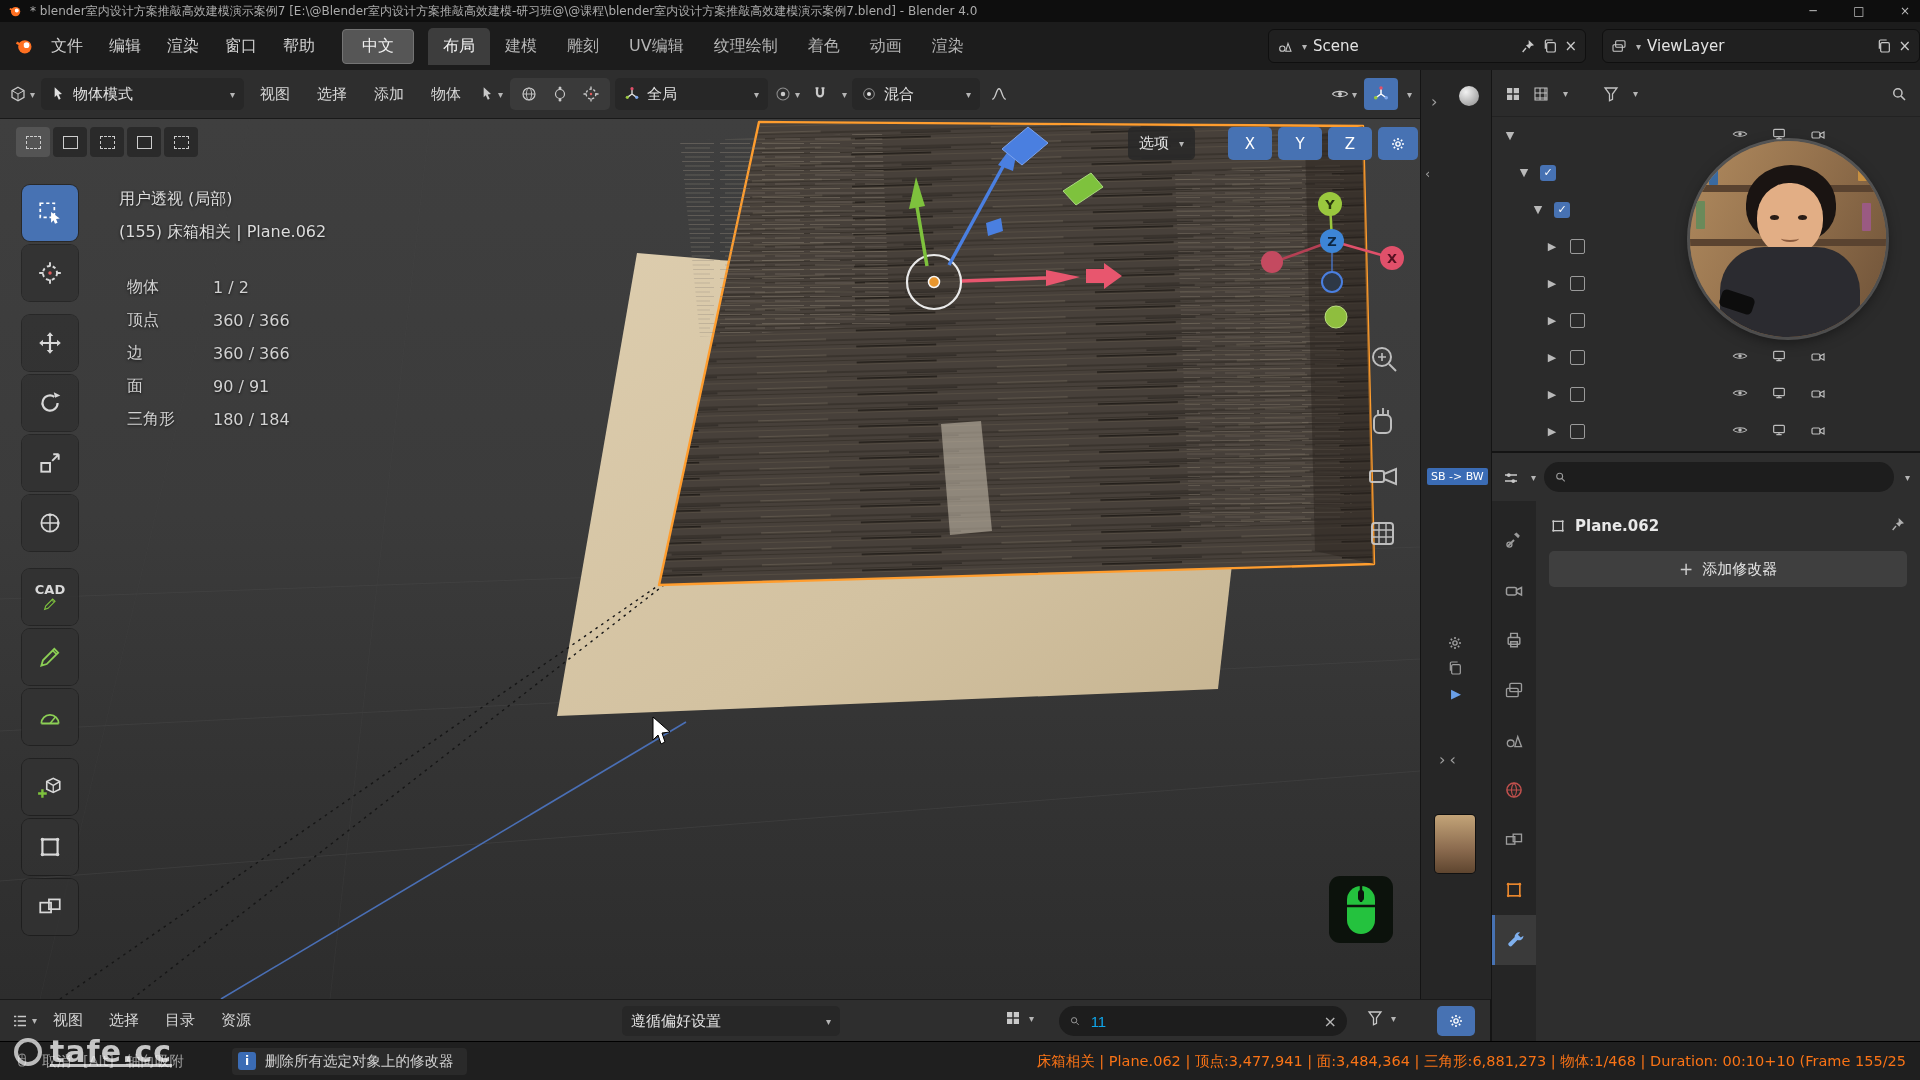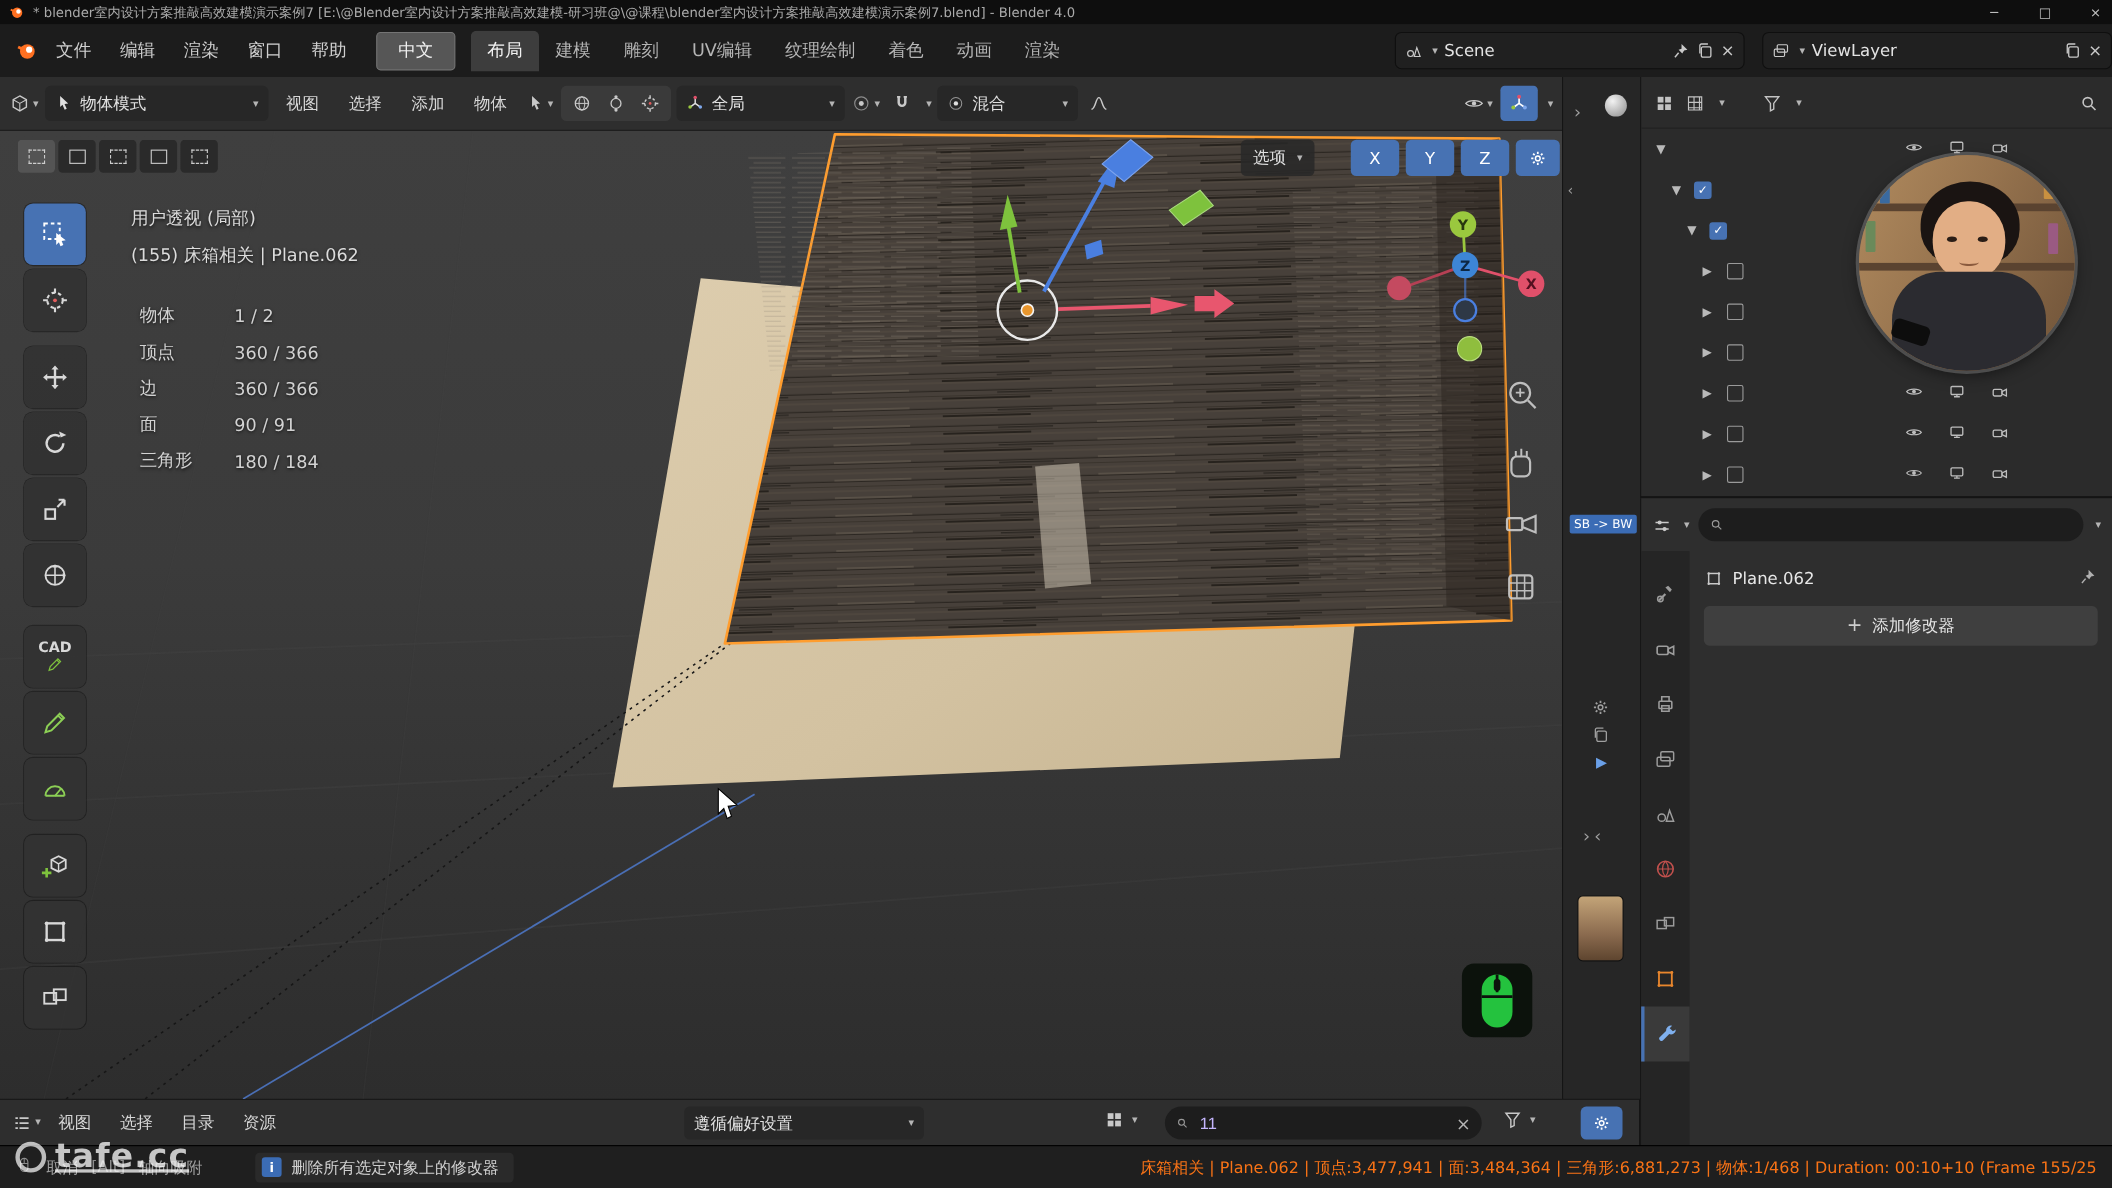--- a/index.html
+++ b/index.html
@@ -82,29 +82,29 @@
   
   .props{position:absolute;left:1491px;top:453px;width:429px;height:588px;background:#2e2e2e;border-left:1px solid #141414;box-sizing:border-box;}
   .props-header{height:48px;display:flex;align-items:center;padding:0 10px;gap:8px;}
   .p-search{flex:1;height:30px;background:#1d1d1d;border-radius:15px;display:flex;align-items:center;padding:0 10px;gap:8px;color:#9a9a9a;}
   .p-search input{background:transparent;border:none;outline:none;color:#ddd;width:100%;font-size:14px;}
   .props-body{display:flex;height:540px;}
   .props-tabs{width:44px;background:#252525;display:flex;flex-direction:column;align-items:center;padding-top:14px;gap:0;}
   .ptab{width:44px;height:50px;display:flex;align-items:center;justify-content:center;color:#9c9c9c;}
   .ptab.active{background:#3a3a3a;border-left:3px solid #4772b3;box-sizing:border-box;color:#7fb0ee;}
   .props-content{flex:1;}
-  .pobj{display:flex;align-items:center;gap:9px;padding:15px 14px 9px;font-size:15px;color:#e8e8e8;}
+  .pobj{display:flex;align-items:center;gap:9px;padding:15px 14px 9px;font-size:15px;color:#e8e8e8;font-weight:bold;}
   .addmod{margin:6px 13px;height:36px;background:#3f3f3f;border-radius:5px;display:flex;align-items:center;justify-content:center;gap:9px;font-size:15px;color:#e3e3e3;}
   
   .bottombar{position:absolute;left:0;top:999px;width:1491px;height:42px;background:#2e2e2e;border-top:1px solid #191919;border-right:1px solid #141414;box-sizing:border-box;}
   .bb-inner{position:relative;height:100%;display:flex;align-items:center;padding:0 10px;gap:4px;}
   .bb-dd{position:absolute;left:622px;top:6px;width:200px;}
   .bb-grid{position:absolute;left:1004px;top:9px;display:flex;align-items:center;gap:4px;color:#c9c9c9;}
   .bb-search{position:absolute;left:1059px;top:6px;width:288px;height:30px;background:#1d1d1d;border-radius:15px;display:flex;align-items:center;padding:0 10px;gap:8px;color:#9a9a9a;box-sizing:border-box;}
-  .bb-search input{background:transparent;border:none;outline:none;color:#c4b5fd;width:100%;font-size:15px;}
+  .bb-search input{background:transparent;border:none;outline:none;color:#0ea5e9;width:100%;font-size:15px;}
   .bb-funnel{position:absolute;left:1366px;top:9px;display:flex;align-items:center;gap:4px;color:#c9c9c9;}
   .bb-gear{position:absolute;left:1437px;top:6px;width:38px;height:30px;background:#4772b3;border-radius:5px;display:flex;align-items:center;justify-content:center;color:#fff;}
   
   .statusbar{position:absolute;left:0;top:1041px;width:1920px;height:39px;background:#1f1f1f;border-top:1px solid #000;display:flex;align-items:center;font-size:14.5px;color:#9f9f9f;padding:0 14px;gap:12px;box-sizing:border-box;}
   .info-chip{display:flex;align-items:center;gap:9px;background:#2a2a2a;border-radius:4px;padding:4px 14px 4px 6px;color:#d0d0d0;margin-left:36px;}
   .info-ic{width:18px;height:18px;background:#3b6cb5;border-radius:3px;color:#fff;display:flex;align-items:center;justify-content:center;font-size:12px;font-weight:bold;}
   .sb-right{margin-left:auto;white-space:nowrap;overflow:hidden;color:#f97316;}
   .watermark{position:absolute;left:14px;top:1034px;display:flex;align-items:center;gap:8px;z-index:60;color:rgba(255,255,255,.75);font-size:30px;font-weight:bold;letter-spacing:1px;text-decoration:underline;}
   .wm-ring{width:28px;height:28px;border:4px solid rgba(255,255,255,.7);border-radius:50%;box-sizing:border-box;}
 </style>

